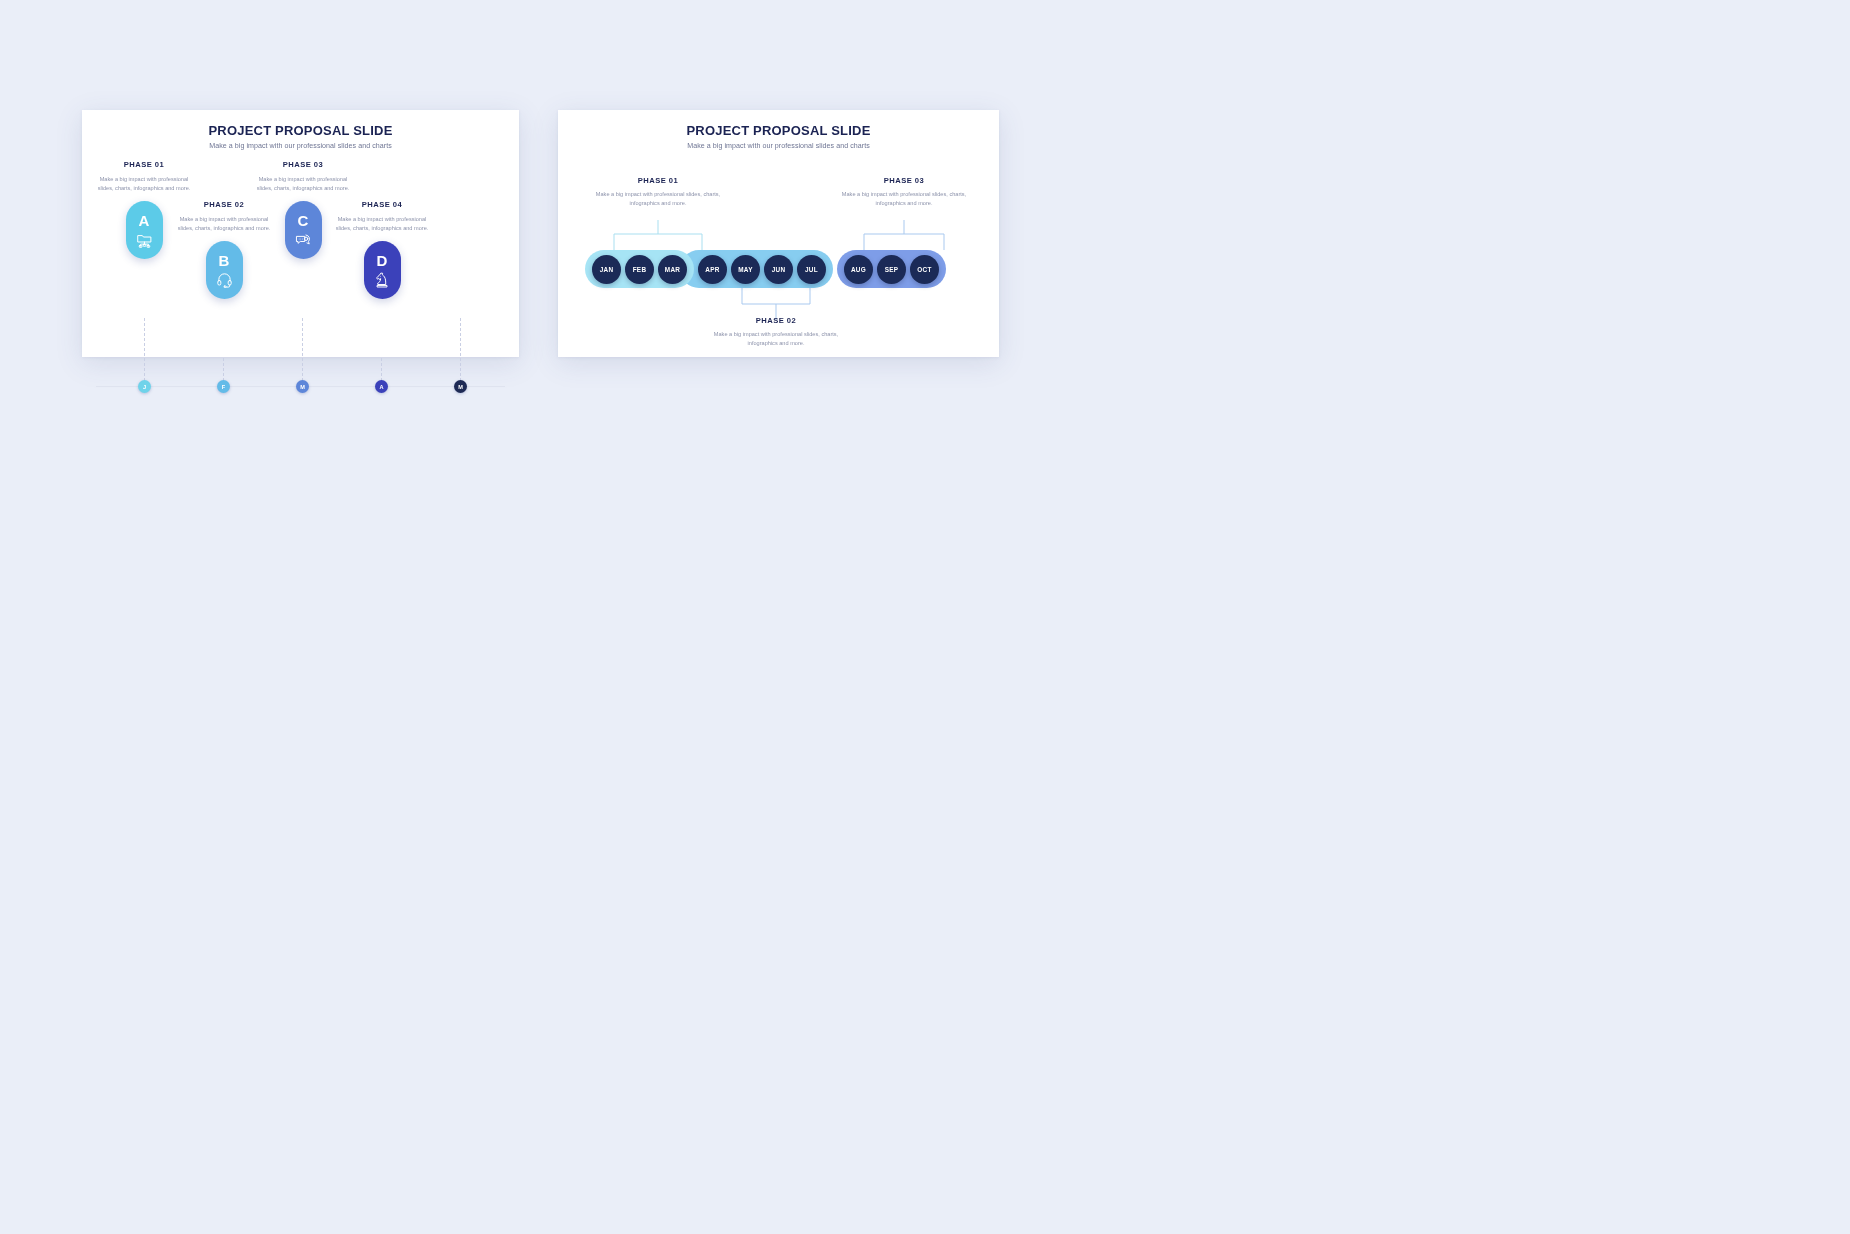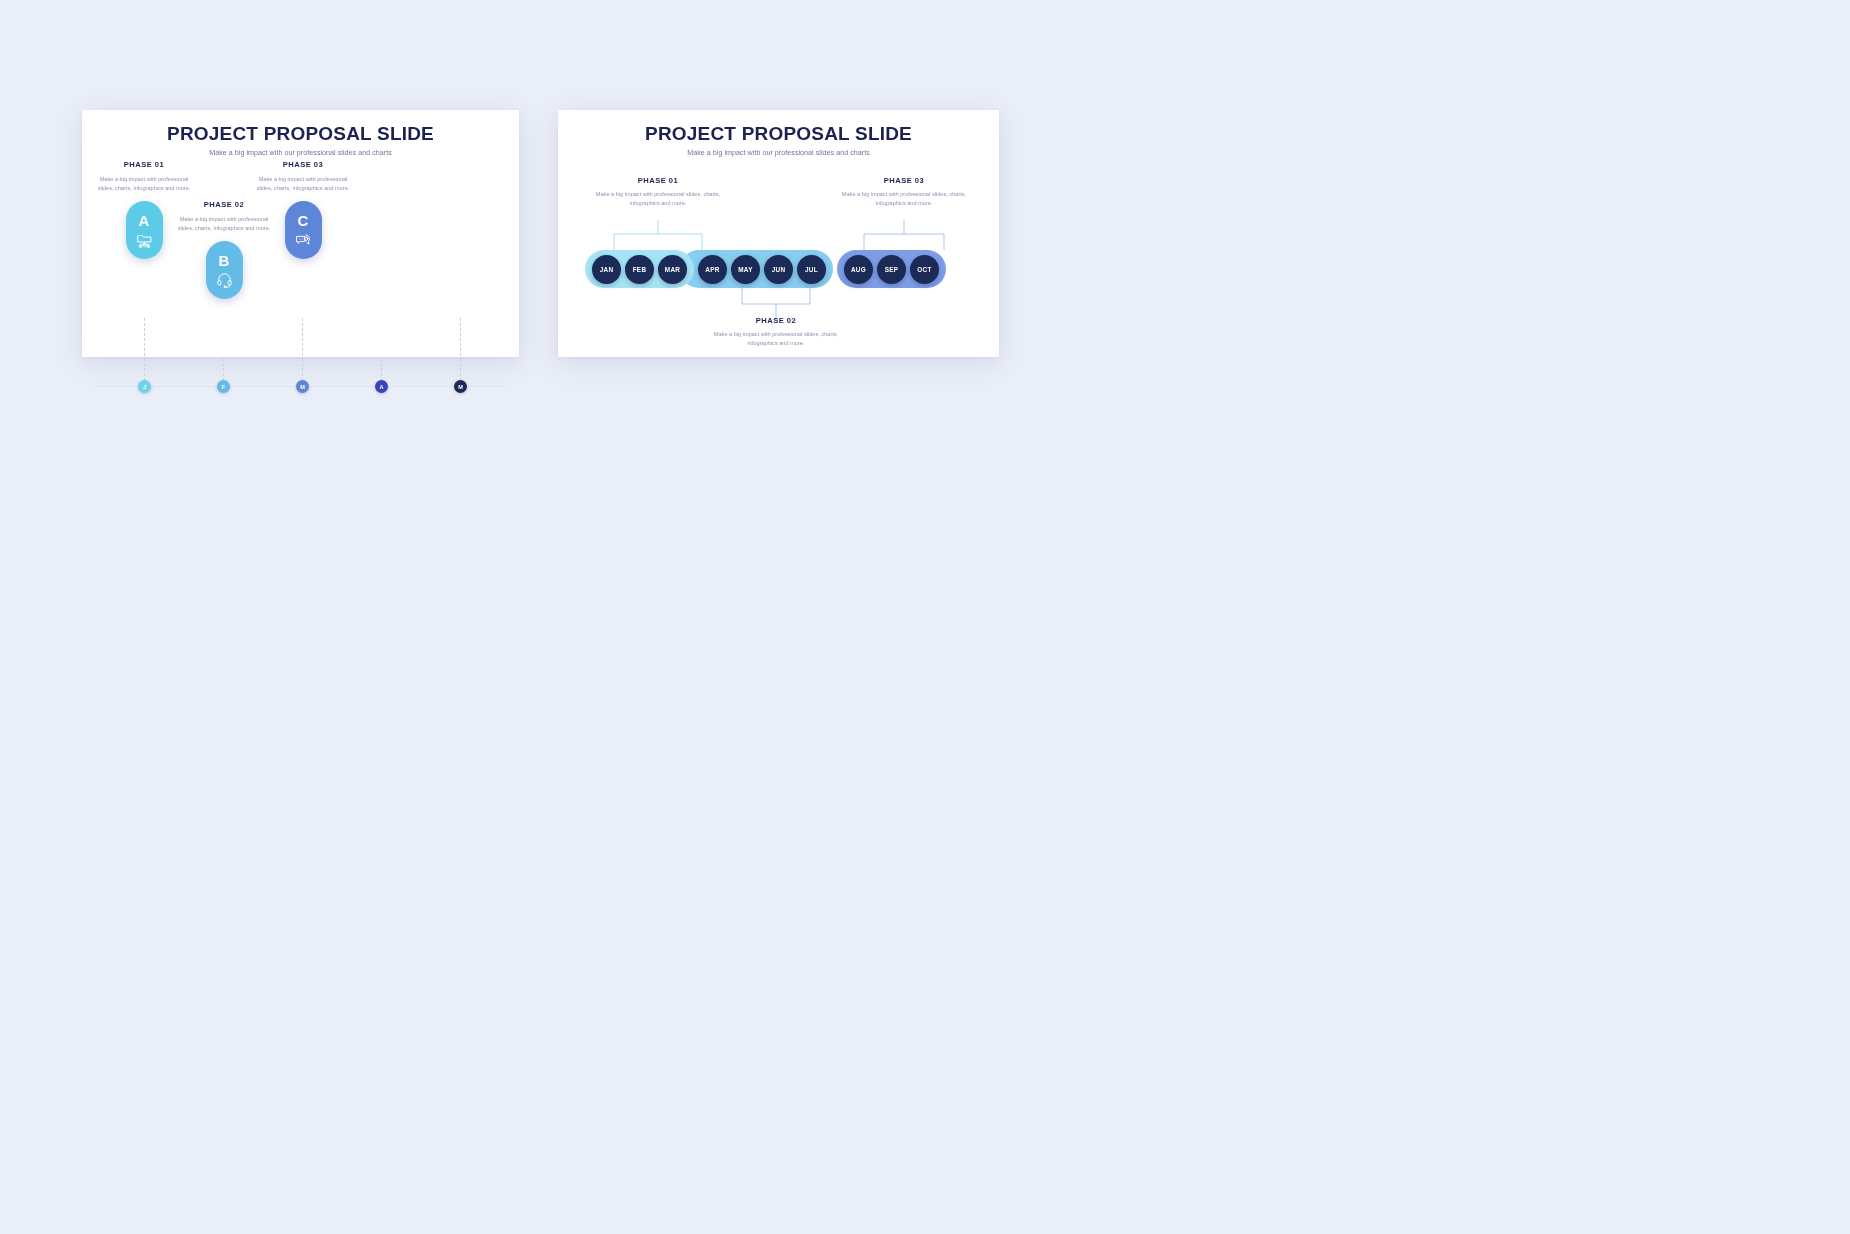--- a/index.html
+++ b/index.html
@@ -21,21 +21,21 @@
   .slide {
     position: absolute;
     background: #ffffff;
     box-shadow: 0 6px 26px rgba(60,75,130,0.13), 0 1px 3px rgba(60,75,130,0.08);
   }
   #slide-left  { left: 82px;  top: 110px; width: 437px; height: 247px; }
   #slide-right { left: 558px; top: 110px; width: 441px; height: 247px; }
 
   .slide-title {
     text-align: center;
-    font-size: 19px;
+    font-size: 13px;
     font-weight: 700;
     letter-spacing: 0.2px;
     color: #1b2353;
     margin: 13px 0 0 0;
     font-family: "Liberation Sans", sans-serif;
   }
   .slide-sub {
     text-align: center;
     font-size: 7.1px;
     color: #6f7694;
@@ -246,20 +246,36 @@
                 <circle cx="8.2" cy="11.2" r="0.7" fill="#fff" stroke="none"></circle>
                 <circle cx="10.6" cy="11.2" r="0.7" fill="#fff" stroke="none"></circle>
                 <path d="M15.4 5.6a5.6 5.6 0 0 1 3.6 9.3l1.1 3.3-3.3-1.4"></path>
                 <circle cx="15.6" cy="11" r="2.4"></circle>
               </svg>
             </span>
           </div>
         </div>
       </div>
 
+      <div class="phase-col" style="left:240px; top:40px;">
+        <div class="phase-title">PHASE 04</div>
+        <p class="phase-desc">Make a big impact with professional slides, charts, infographics and more.</p>
+        <div class="capsule-wrap">
+          <div class="capsule" style="background:#3b41ba;">
+            <span class="cap-letter">D</span>
+            <span class="cap-icon">
+              <svg viewBox="0 0 24 24" fill="none" stroke="#ffffff" stroke-width="1.4" stroke-linecap="round" stroke-linejoin="round">
+                <path d="M9.4 3.4 7.6 6.1 5.2 7.9c-1.3 1-1.5 2.6-.4 3.6l1.6-1.1.9 1.5 2.1-1.1-.4 2.2c-.2 1.5-1.3 2.5-2.6 3.4l-1.1.8v1.9h11.2v-3.4c0-4-1.1-7.1-3.2-9.1l-1.5-1.4.3-1.4z"></path>
+                <path d="M4.9 20.4h13.4v2.2H4.9z"></path>
+                <circle cx="9.2" cy="7.4" r="0.65" fill="#fff" stroke="none"></circle>
+              </svg>
+            </span>
+          </div>
+        </div>
+      </div>
 
 
       <div class="stem" style="left:62px;  top:158px; height:68px;"></div>
       <div class="stem" style="left:141px; top:198px; height:28px;"></div>
       <div class="stem" style="left:220px; top:158px; height:68px;"></div>
       <div class="stem" style="left:299px; top:198px; height:28px;"></div>
       <div class="stem" style="left:378px; top:158px; height:68px;"></div>
 
       <div class="axis"></div>
 

